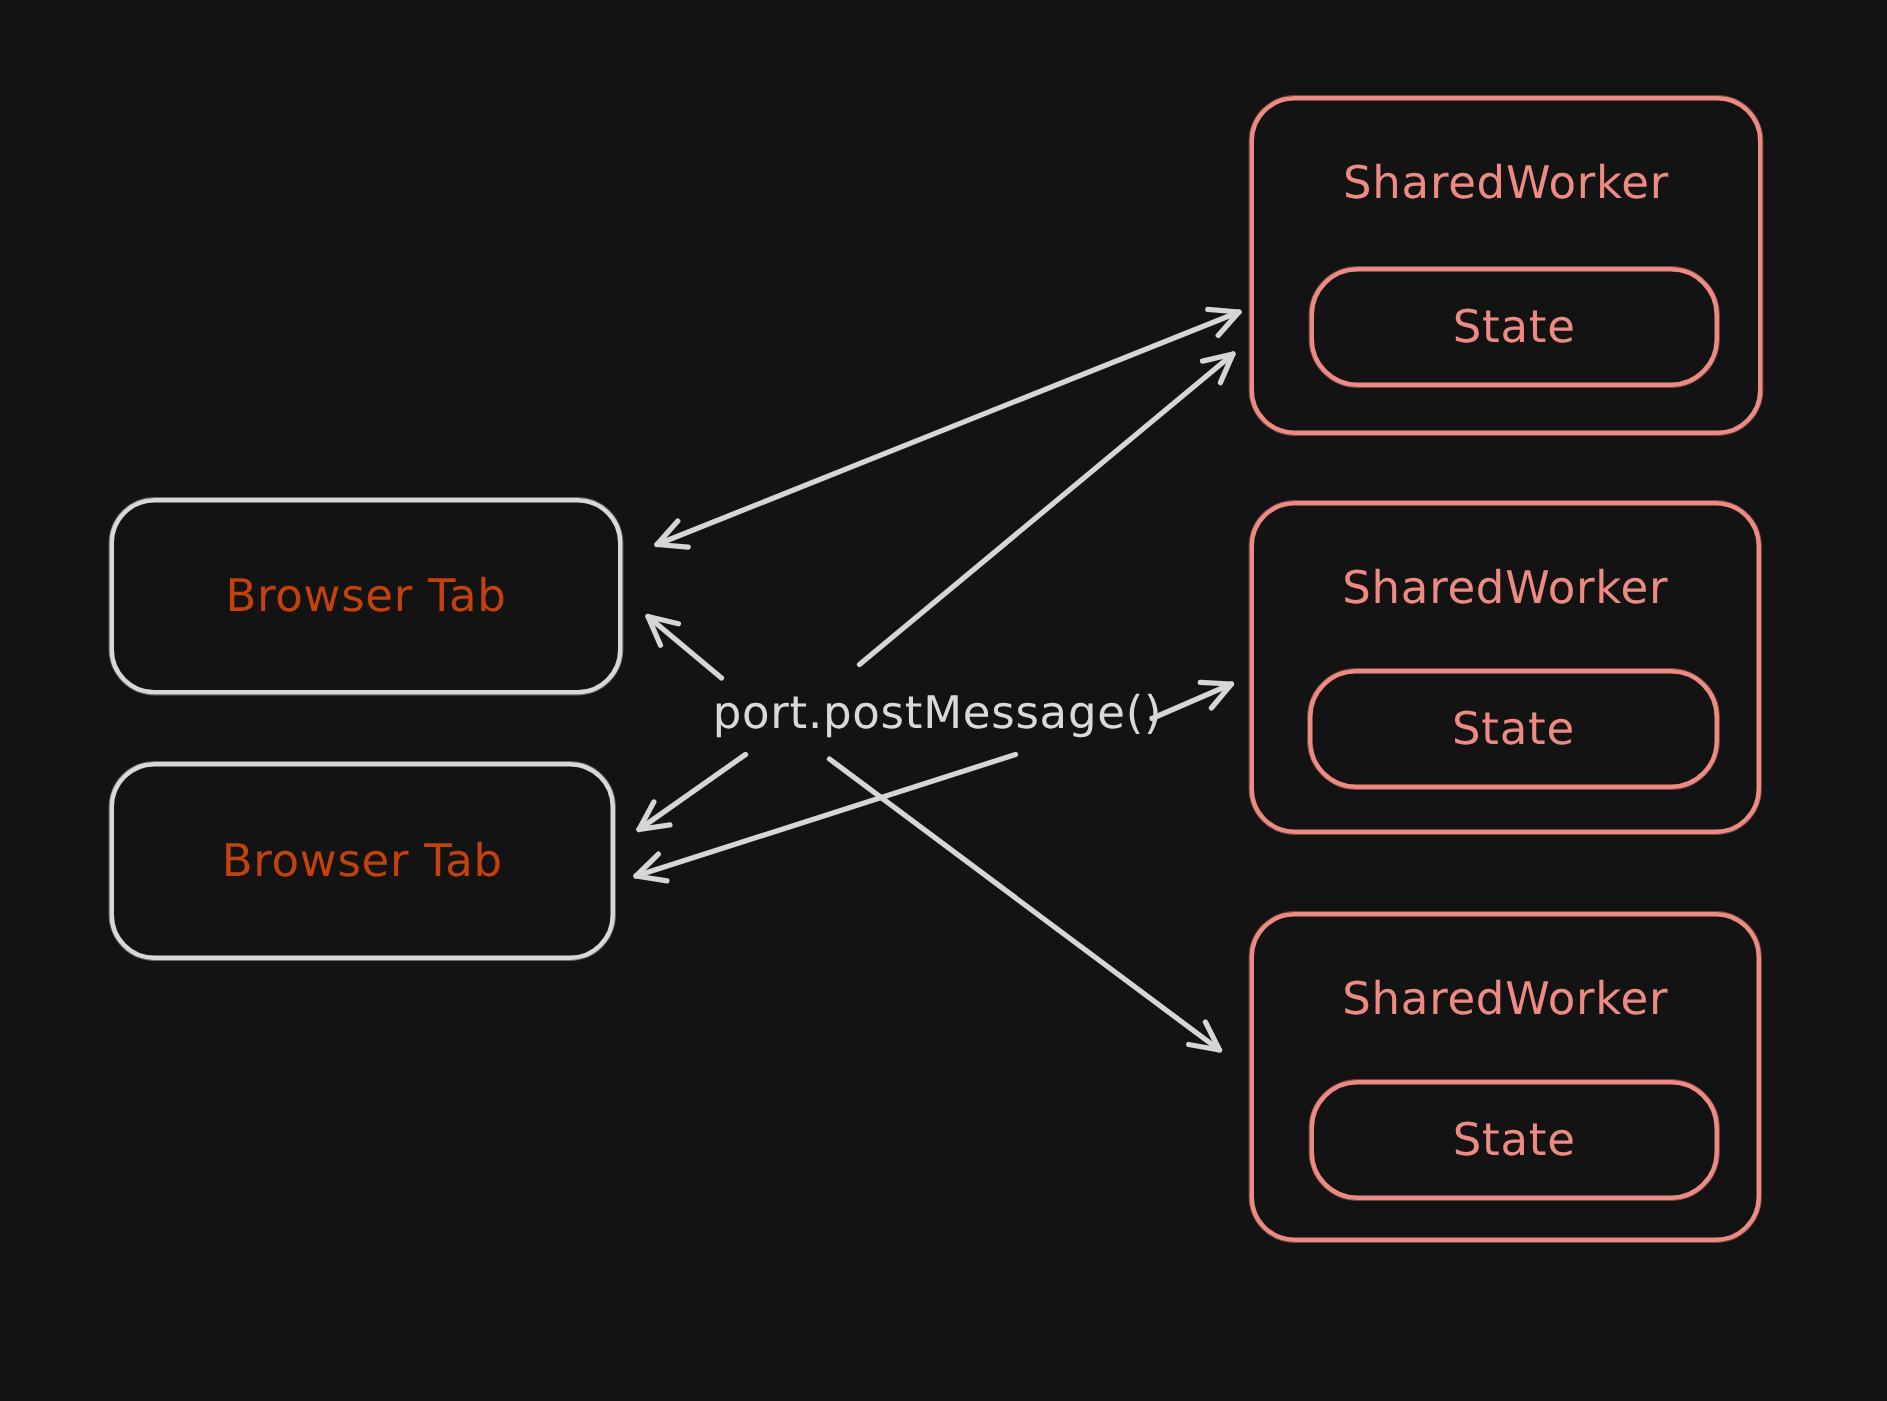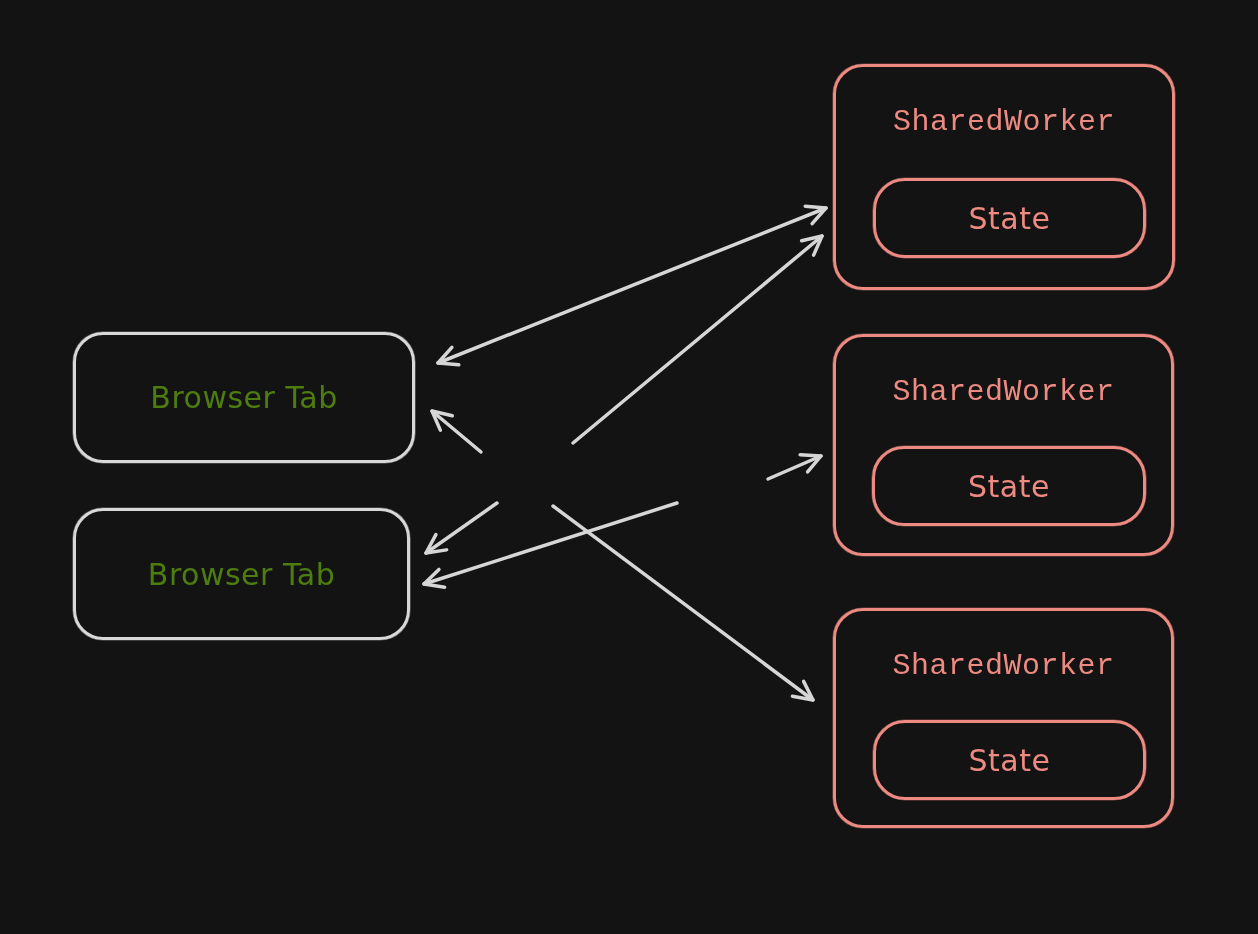--- a/index.html
+++ b/index.html
@@ -33,36 +33,35 @@
   }
   .node.accent {
     border: 3.5px solid #ed8a82;
     box-shadow: 0 0 0 0.6px rgba(237,138,130,0.45);
   }
   .node-label {
     font-size: 30px;
     letter-spacing: 0.5px;
     white-space: nowrap;
   }
-  .neutral-text { color: #4d7c0f; text-align: center; }
+  .neutral-text { color: #c2410c; text-align: center; }
   .accent-text  { color: #ed8a82; }
 
   .browser-tab {
     display: flex;
     align-items: center;
     justify-content: center;
   }
 
   .worker-title {
     position: absolute;
     top: 38px;
     left: 0;
     right: 0;
     text-align: center;
-    font-family: Liberation Mono, monospace;
   }
   .state-box {
     position: absolute;
     box-sizing: border-box;
     border: 3.5px solid #ed8a82;
     box-shadow: 0 0 0 0.6px rgba(237,138,130,0.45);
     border-radius: 32px;
     display: flex;
     align-items: center;
     justify-content: center;
@@ -107,20 +106,21 @@
     </div>
   </div>
 
   <div class="node accent" style="left:833px; top:608px; width:341px; height:220px;">
     <div class="worker-title node-label accent-text">SharedWorker</div>
     <div class="state-box" style="left:37px; top:109px; width:273px; height:80px;">
       <span class="node-label accent-text">State</span>
     </div>
   </div>
 
+  <div class="center-label">port.postMessage()</div>
 
   <svg class="arrow-layer" viewBox="0 0 1258 934" xmlns="http://www.w3.org/2000/svg">
     <defs>
       <marker id="ah" viewBox="0 0 12 12" refX="10" refY="6" markerWidth="8" markerHeight="8" orient="auto-start-reverse">
         <path d="M2,2 L10,6 L2,10" fill="none" stroke="#d6d6d6" stroke-width="1.5" stroke-linecap="round" stroke-linejoin="round"></path>
       </marker>
     </defs>
     <g fill="none" stroke="#d6d6d6" stroke-width="3.5" stroke-linecap="round">
 
       <line x1="438" y1="363" x2="826" y2="208" marker-start="url(#ah)" marker-end="url(#ah)"></line>

